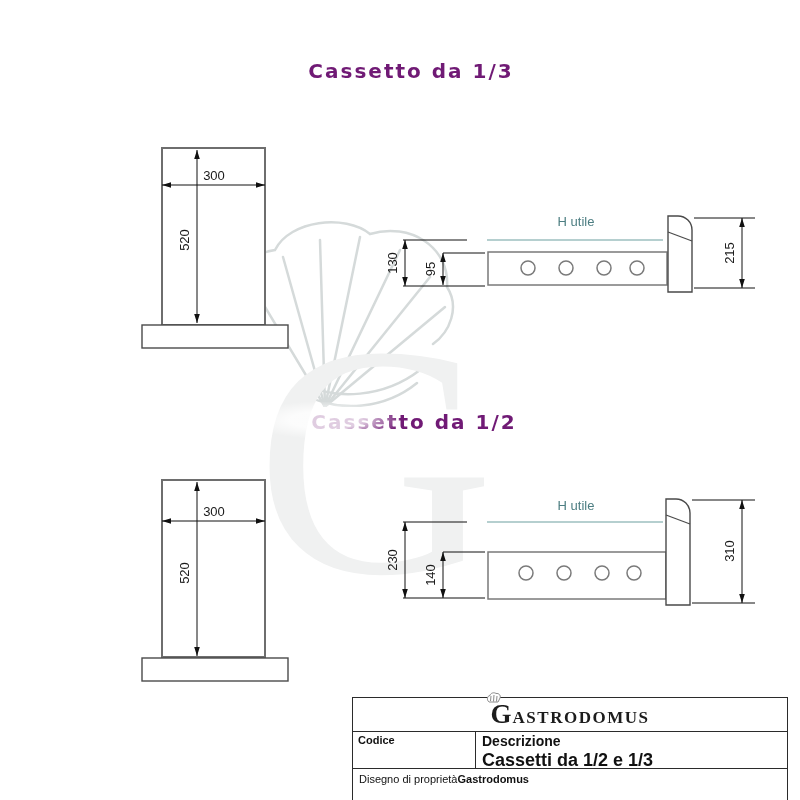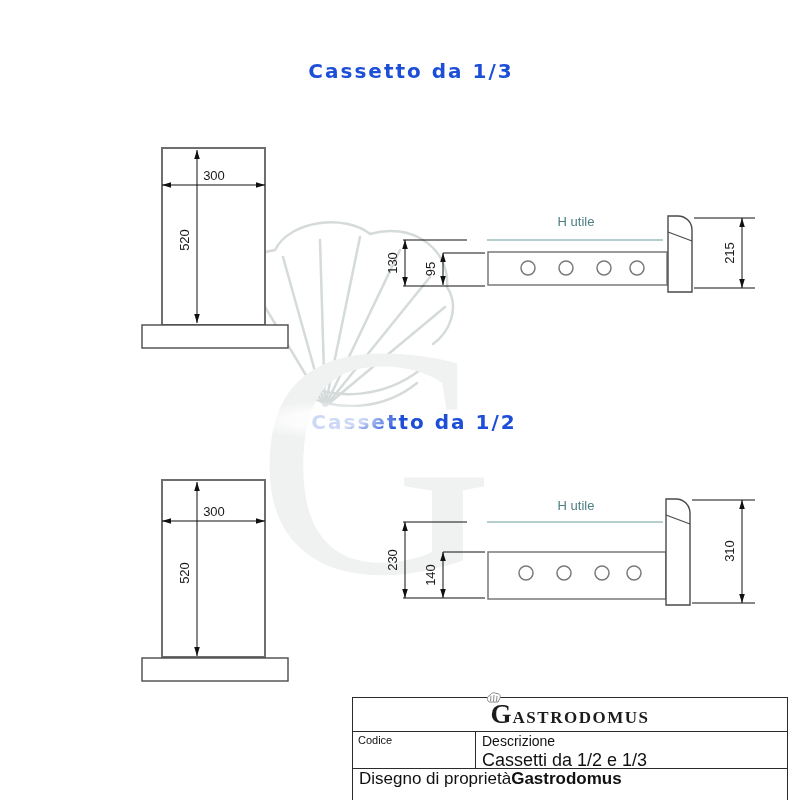--- a/index.html
+++ b/index.html
@@ -16,21 +16,21 @@
     color:#f0f1f1;user-select:none;
   }
   #wm-dim{
     left:272px;top:402px;width:128px;height:36px;z-index:3;pointer-events:none;
     background:radial-gradient(ellipse at 42% 50%, rgba(255,255,255,0.78) 35%, rgba(255,255,255,0) 75%);
   }
   
   .section-title{
     z-index:2;width:260px;text-align:center;
     font-family:"DejaVu Sans","Liberation Sans",sans-serif;
-    font-weight:bold;font-size:20px;letter-spacing:2px;color:#1d4ed8;
+    font-weight:bold;font-size:20px;letter-spacing:2px;color:#701a75;
     white-space:nowrap;
   }
   #title-1{left:281px;top:59px;}
   #title-2{left:284px;top:410px;}
   svg{display:block;}
   svg text{font-family:"Liberation Sans",sans-serif;font-size:13px;fill:#1a1a1a;}
   svg text.teal{fill:#4d7e82;font-size:13px;}
   .drawing{z-index:2;}
   
   #title-block{
@@ -39,28 +39,28 @@
     font-family:"Liberation Sans",sans-serif;color:#111;
   }
   #tb-logo-row{height:33px;border-bottom:1px solid #2b2b2b;display:flex;
     align-items:center;justify-content:center;position:relative;}
   .logo-wrap{position:relative;display:inline-block;white-space:nowrap;}
   .logo-g{font-family:"Liberation Serif",serif;font-size:27px;font-weight:600;
     letter-spacing:1px;color:#1c1c1c;}
   .logo-rest{font-family:"Liberation Serif",serif;font-size:17px;font-weight:600;
     letter-spacing:1.5px;color:#1c1c1c;}
   .logo-hat{position:absolute;left:-5px;top:-8px;}
-  #tb-mid-row{height:36px;border-bottom:1px solid #2b2b2b;display:flex;}
+  #tb-mid-row{height:36px;border-bottom:1px solid #2b2b2b;display:flex;font-weight:bold;}
   #tb-codice-cell{width:123px;border-right:1px solid #2b2b2b;box-sizing:border-box;
     padding:2px 5px;font-size:11px;}
   #tb-desc-cell{flex:1;padding:1px 6px;}
   .desc-label{font-size:14px;}
   .desc-value{font-size:18px;margin-top:1px;}
-  #tb-footer-row{height:19px;display:flex;align-items:flex-start;
-    padding:0 6px;font-size:17px;white-space:nowrap;}
+  #tb-footer-row{height:19px;display:flex;align-items:center;
+    padding:0 6px;font-size:11px;white-space:nowrap;}
 </style>
 </head>
 <body>
 
 <svg id="wm-hat" class="abs" width="300" height="195" viewBox="0 0 300 195">
   <g fill="none" stroke="#d5dada" stroke-width="2.5" stroke-linecap="round">
     <path d="M35,130 C10,95 25,45 70,38 C85,8 140,2 165,22 C205,10 245,35 242,75 C255,95 245,120 228,132"></path>
     <path d="M120,195 L48,75"></path>
     <path d="M120,195 L78,45"></path>
     <path d="M120,195 L115,28"></path>

